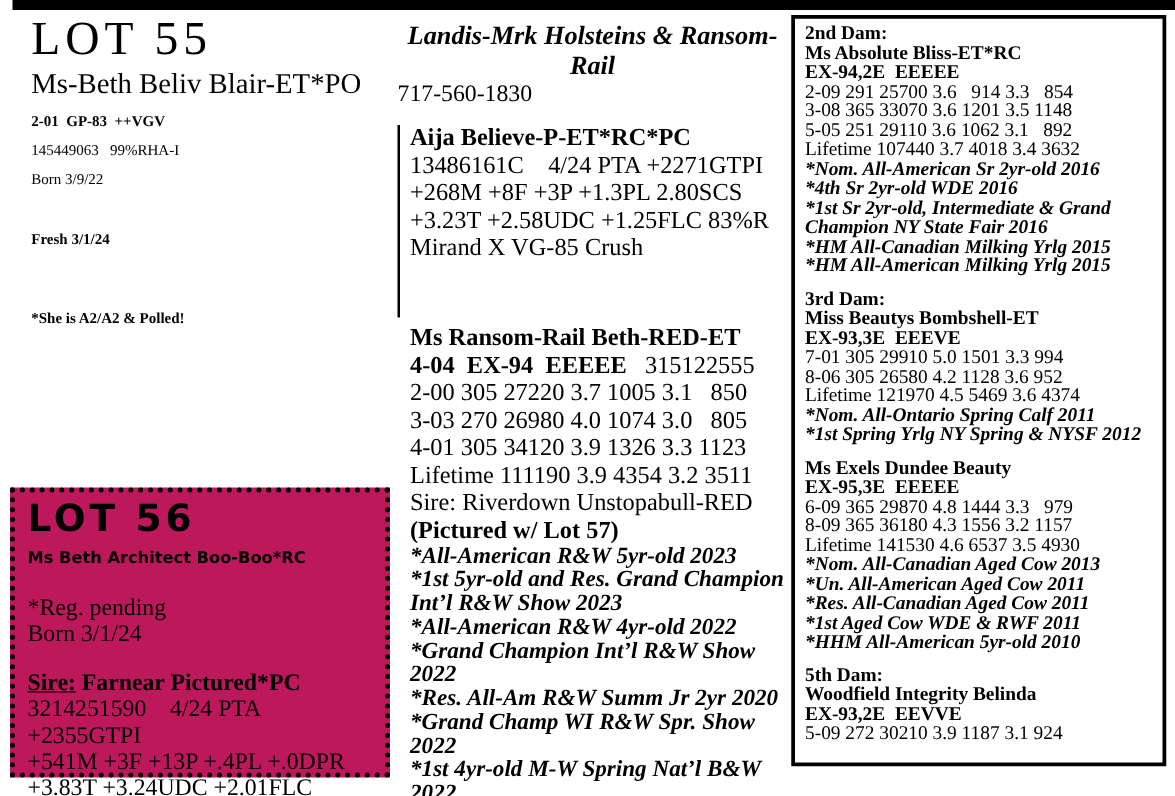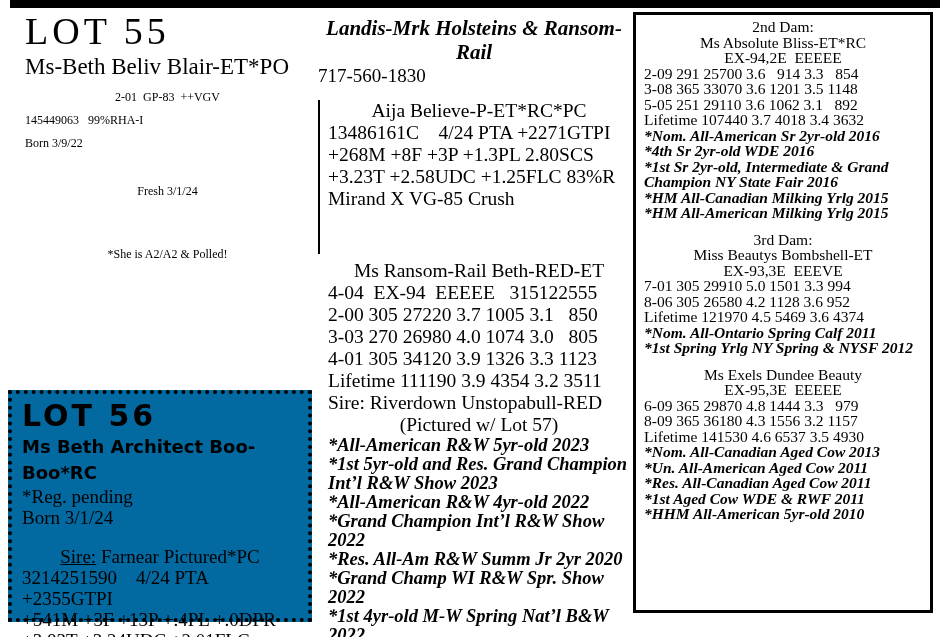--- a/index.html
+++ b/index.html
@@ -3,38 +3,38 @@
 <meta charset="utf-8">
 <style>
   html,body{margin:0;padding:0;}
   body{
     width:940px;height:637px;background:#fff;position:relative;overflow:hidden;
     font-family:"Liberation Serif", serif;color:#000;
   }
   .page{position:absolute;inset:0;border-radius:11px;}
   .topbar{position:absolute;left:10px;right:0;top:0;height:8px;background:#000;}
 
-  .b{font-weight:normal;text-align:center;}
+  .b{font-weight:bold;}
   .pre{white-space:pre-wrap;}
 
   
   .col-left{position:absolute;left:25px;top:10px;width:285px;}
   .lot-title{font-size:38px;line-height:42px;letter-spacing:4px;}
   .lot-name{font-size:23px;line-height:30px;letter-spacing:0px;margin-bottom:4px;}
   .col-left .line{font-size:12px;line-height:23px;}
   .col-left .fresh{margin-top:25px;}
   .col-left .note{margin-top:40px;}
 
   
   .lot56-box{
     position:absolute;left:8px;top:390px;width:276px;height:212px;
-    background:#0369a1;border:4px dotted #000;padding:4px 10px 8px 10px;
+    background:#be185d;border:4px dotted #000;padding:4px 10px 8px 10px;
   }
   .lot56-box .lot-title2{font-size:30px;line-height:36px;letter-spacing:3px;font-family:"DejaVu Sans",sans-serif;font-weight:bold;}
-  .lot56-box .lot-name2{font-size:18px;line-height:26px;font-family:"DejaVu Sans",sans-serif;font-weight:bold;margin-bottom:0;}
+  .lot56-box .lot-name2{font-size:13px;line-height:26px;font-family:"DejaVu Sans",sans-serif;font-weight:bold;margin-bottom:16px;}
   .lot56-box .line{font-size:19px;line-height:21px;}
   .lot56-box .sire-line{margin-top:18px;}
   .u{text-decoration:underline;}
 
   
   .col-mid{position:absolute;left:318px;top:16px;width:312px;}
   .farm{font-size:21px;line-height:24px;text-align:center;font-weight:bold;font-style:italic;}
   .phone{font-size:19px;line-height:24px;text-align:left;}
   .sire-block{margin-top:12px;border-left:2px solid #000;padding-left:8px;padding-bottom:44px;}
   .col-mid .line{font-size:19.5px;line-height:22px;}
@@ -174,15 +174,27 @@
       <div>
 
       <div class="raward">*Nom. All-Canadian Aged Cow 2013</div>
           <div class="raward">*Un. All-American Aged Cow 2011</div>
           <div class="raward">*Res. All-Canadian Aged Cow 2011</div>
           <div class="raward">*1st Aged Cow WDE &amp; RWF 2011</div>
           <div class="raward">*HHM All-American 5yr-old 2010</div>
         </div>
     </div>
 
+    <div class="dam-section">
+      <div class="rline b">5th Dam:</div>
+      <div class="rline b">Woodfield Integrity Belinda</div>
+      <div class="rline b">EX-93,2E  EEVVE</div>
+      <div>
+
+      <div class="rline">5-09 272 30210 3.9 1187 3.1 924</div>
+        </div>
+      <div>
+        
+      </div>
+    </div>
 
   </div>
 </div>
 
 </body></html>

